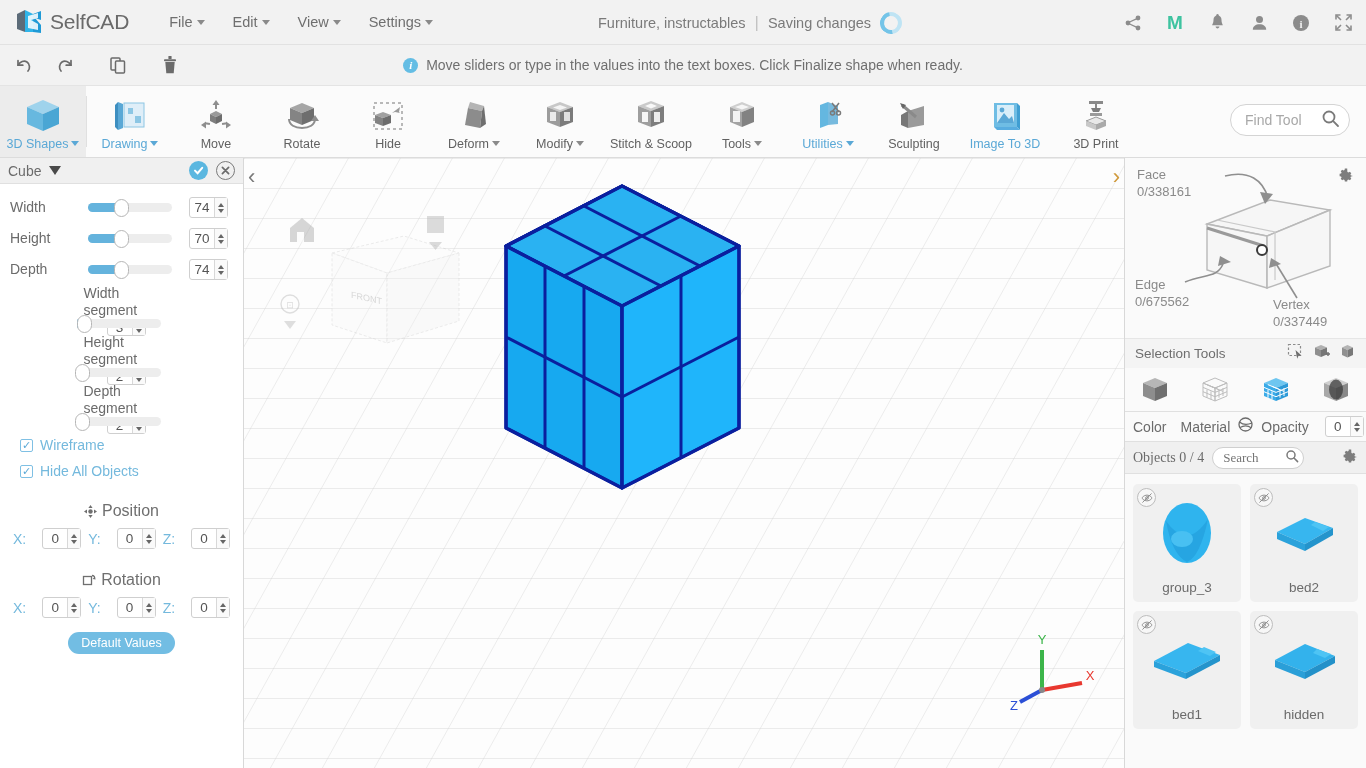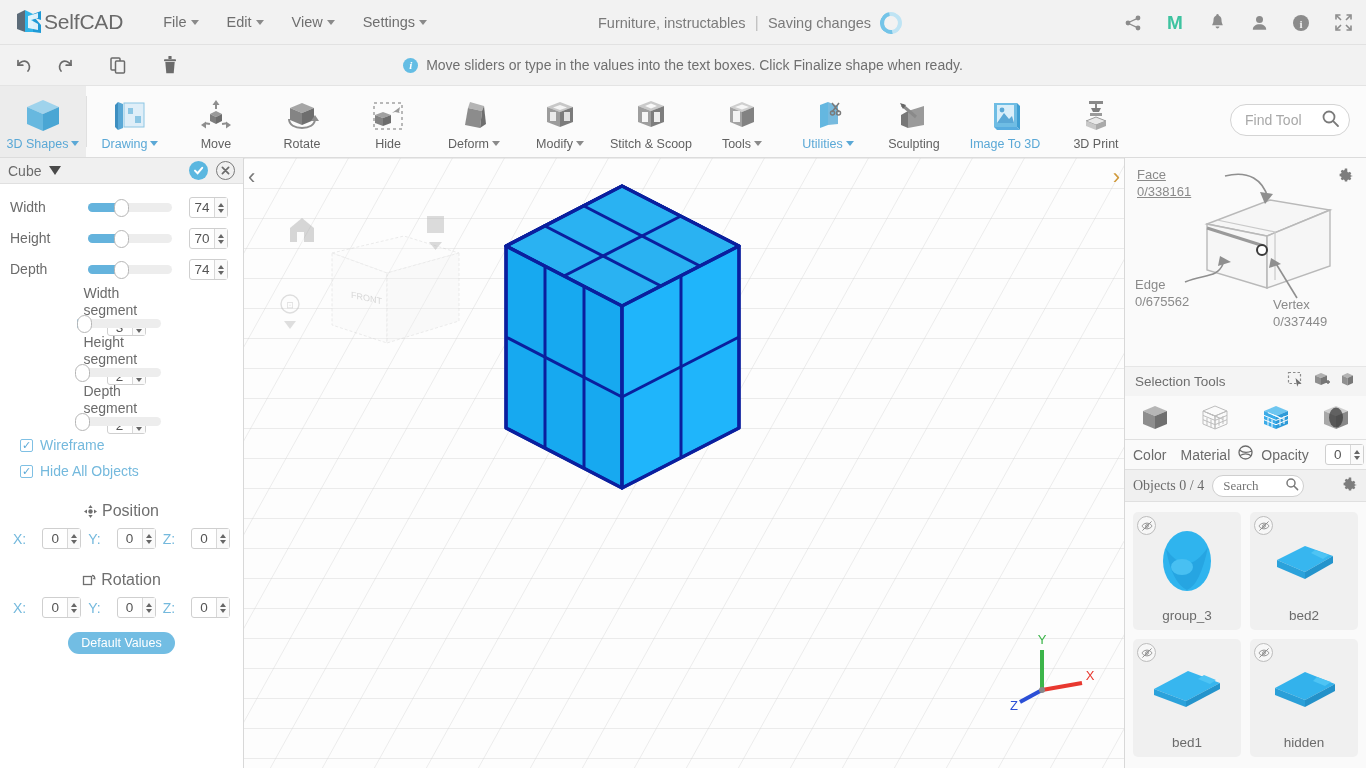--- a/index.html
+++ b/index.html
@@ -12,21 +12,21 @@
   #app { position: relative; width: 1366px; height: 768px; }
 
   
   .topbar {
     position: absolute; top: 0; left: 0; width: 1366px; height: 45px;
     background: #f2f2f2; border-bottom: 1px solid #e2e2e2;
     display: flex; align-items: center;
   }
   .logo-wrap { display: flex; align-items: center; padding-left: 14px; }
   .logo-mark { width: 30px; height: 30px; position: relative; }
-  .logo-text { font-size: 21px; color: #6a6a6a; letter-spacing: -.2px; }
+  .logo-text { font-size: 21px; color: #6a6a6a; margin-left: 6px; letter-spacing: -.2px; }
   .menu-list { display: flex; align-items: center; margin-left: 26px; }
   .menu-item {
     font-size: 14.5px; color: #6f6f6f; padding: 6px 14px; cursor: pointer;
     display: flex; align-items: center; gap: 4px; border-radius: 3px;
   }
   .caret { border-left: 4px solid transparent; border-right: 4px solid transparent;
            border-top: 5px solid #8a8a8a; display: inline-block; }
   .doc-center {
     position: absolute; left: 598px; top: 0; height: 45px;
     display: flex; align-items: center; gap: 9px;
@@ -165,21 +165,21 @@
   
   .rightpanel {
     position: absolute; top: 158px; left: 1124px; width: 242px; height: 610px;
     background: #fafafa; border-left: 1px solid #d8d8d8;
   }
   .rp-diagram { position: relative; height: 180px; }
   .gear { position: absolute; right: 12px; top: 9px; cursor: pointer; color: #7d7d7d; }
   .dlab { position: absolute; font-size: 13px; color: #8a8a8a; line-height: 17px; }
   .seltools {
     height: 30px; display: flex; align-items: center; padding: 0 10px;
-    border-top: 1px solid #e6e6e6; background: #f4f4f4; margin-top: 28px;
+    border-top: 1px solid #e6e6e6; background: #f4f4f4;
   }
   .seltools-lbl { font-size: 13.5px; color: #6e6e6e; }
   .seltools-ico { margin-left: auto; display: flex; gap: 9px; align-items: center; }
   .moderow {
     height: 44px; display: flex; align-items: center; justify-content: space-around;
     background: #fafafa; border-bottom: 1px solid #e0e0e0;
   }
   .mode { cursor: pointer; display: flex; align-items: center; justify-content: center; }
   .cmorow { height: 30px; display: flex; align-items: center; gap: 7px; padding: 0 8px;
             background: #fafafa; border-bottom: 1px solid #e0e0e0; }
@@ -830,21 +830,21 @@
         <line x1="82" y1="70" x2="139" y2="88" stroke="#9a9a9a" stroke-width="3"></line>
         <circle cx="137" cy="92" r="5" fill="#fff" stroke="#3a3a3a" stroke-width="2"></circle>
         <path d="M100,18 C124,12 138,22 143,40" stroke="#8f8f8f" stroke-width="1.6" fill="none"></path>
         <polygon points="140,46 135,34 148,36" fill="#8f8f8f"></polygon>
         <path d="M60,124 C80,116 92,120 98,106" stroke="#8f8f8f" stroke-width="1.6" fill="none"></path>
         <polygon points="95,98 106,104 93,108" fill="#8f8f8f"></polygon>
         <path d="M172,140 L150,104" stroke="#8f8f8f" stroke-width="1.6" fill="none"></path>
         <polygon points="146,100 156,106 144,110" fill="#8f8f8f"></polygon>
       </svg>
 
-      <div class="dlab" style="left:12px; top:8px;text-decoration:underline;">
+      <div class="dlab" style="left:12px; top:8px;">
         <div>Face</div>
         <div>0/338161</div>
       </div>
       <div class="dlab" style="left:10px; top:118px;">
         <div>Edge</div>
         <div>0/675562</div>
       </div>
       <div class="dlab" style="left:148px; top:138px;">
         <div>Vertex</div>
         <div>0/337449</div>

